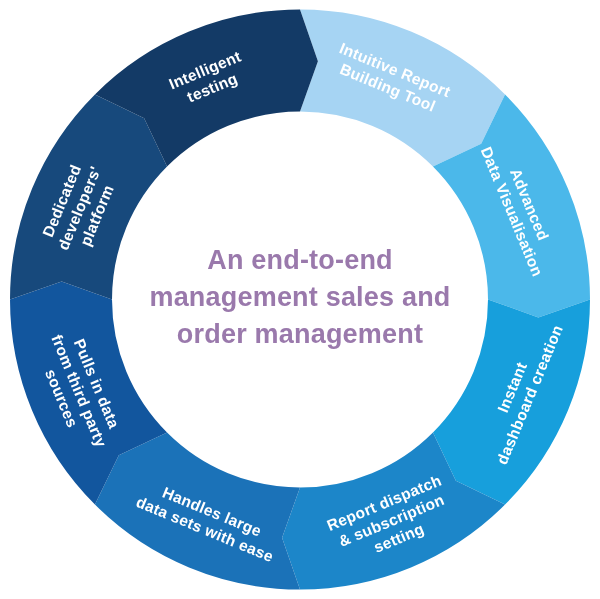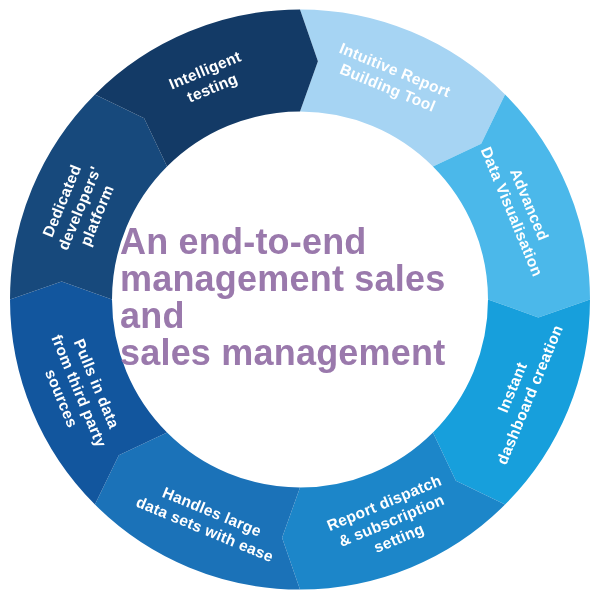--- a/index.html
+++ b/index.html
@@ -28,21 +28,22 @@
     fill: #ffffff;
     text-anchor: middle;
     letter-spacing: 0.3px;
   }
   .center-title {
     position: absolute;
     left: 50%;
     top: 297px;
     transform: translate(-50%, -50%);
     width: 360px;
-    font-size: 36px;
+    text-align: center;
+    font-size: 27px;
     line-height: 37px;
     font-weight: 700;
     letter-spacing: 0.2px;
   }
 </style>
 </head>
 <body>
 
 <div class="stage">
   <svg id="wheel" class="wheel" width="600" height="599" viewBox="0 0 600 599">
@@ -75,15 +76,15 @@
       <g transform="translate(79.19 208.04) rotate(-67.5)">
         <text class="seg-label"><tspan x="0" y="-13.5">Dedicated</tspan><tspan x="0" y="5.5">developers'</tspan><tspan x="0" y="24.5">platform</tspan></text>
       </g>
       <g transform="translate(208.54 78.69) rotate(-22.5)">
         <text class="seg-label"><tspan x="0" y="-4.0">Intelligent</tspan><tspan x="0" y="15.0">testing</tspan></text>
       </g>
     </svg>
   <div class="center-title" style="color: rgb(154, 121, 172);">
     <div>An end-to-end</div>
     <div>management sales and</div>
-    <div>sales management</div>
+    <div>order management</div>
   </div>
 </div>
 
 </body></html>

